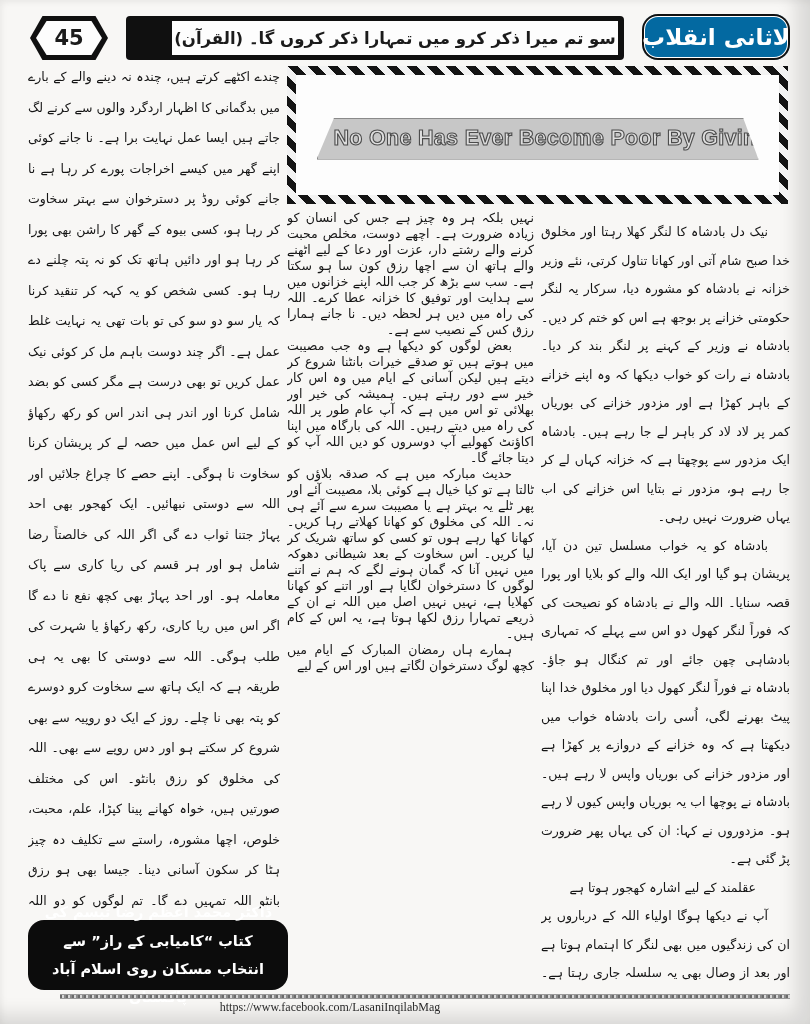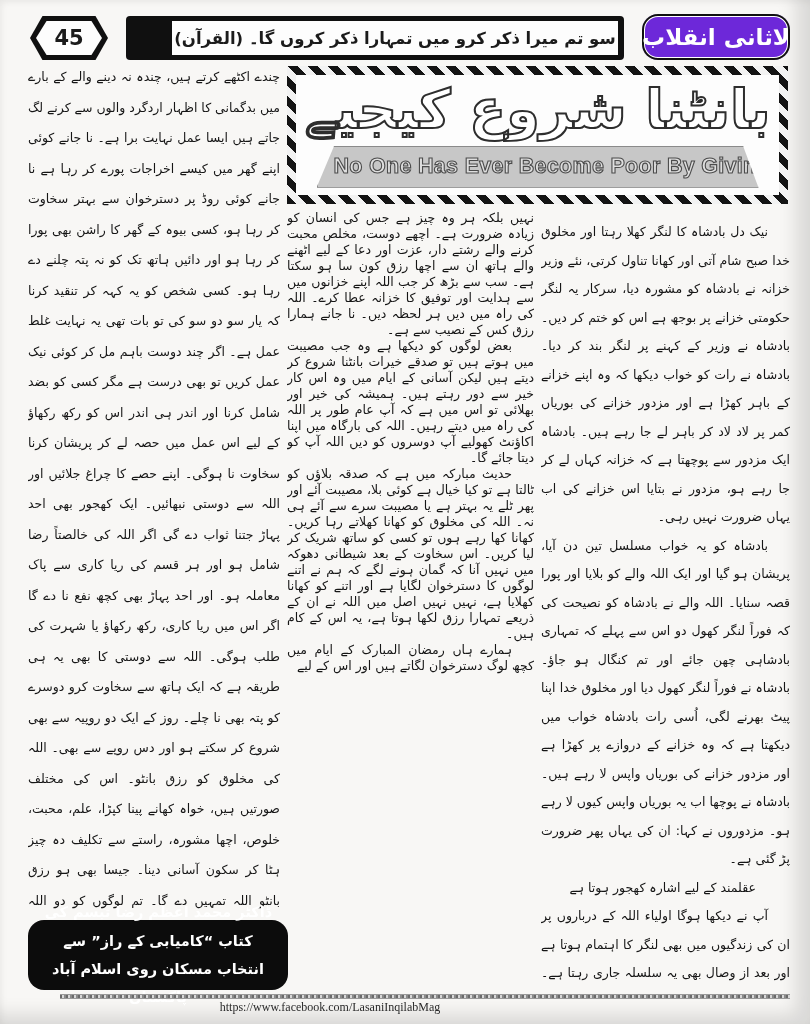--- a/index.html
+++ b/index.html
@@ -21,21 +21,21 @@
   }
   .badge-outer { inset:0; background:#101010; }
   .badge-inner { inset:5px 6px; background:#fdfdfd; display:flex; align-items:center; justify-content:center;
     font-size:21px; font-weight:bold; }
   .verse-bar { flex:1 1 auto; background:#101010; border-radius:4px; padding:5px 6px; height:44px; }
   .verse-inner {
     background:#fdfdfd; height:34px; display:flex; align-items:center; justify-content:center;
     direction:rtl; font-size:16.5px; font-weight:bold; letter-spacing:0;margin-left:40px;
   }
   .logo {
-    flex:0 0 auto; width:148px; height:46px; background:#6d28d9; border-radius:16px;
+    flex:0 0 auto; width:148px; height:46px; background:#0369a1; border-radius:16px;
     display:flex; align-items:center; justify-content:center;
     color:#fff; font-weight:bold; font-size:23px; direction:rtl;
     box-shadow: inset 0 0 0 2px #101010, inset 0 0 0 3px #fff;
   }
   
   #title-block {
     position:absolute; left:287px; top:66px; width:501px; height:138px;
     background:repeating-linear-gradient(45deg, #141414 0 7px, #f2f2f2 7px 14px);
     padding:9px;
   }
@@ -98,21 +98,20 @@
       <div class="badge-inner">45</div>
     </div>
     <div class="verse-bar">
       <div class="verse-inner" lang="ur">سو تم میرا ذکر کرو میں تمہارا ذکر کروں گا۔ (القرآن)</div>
     </div>
     <div class="logo" lang="ur">لاثانی انقلاب</div>
   </div>
 
   <div id="title-block">
     <div id="title-inner">
-      <div id="article-title" lang="ur">بانٹنا شروع کیجیے</div>
       <div id="subtitle-plate">
         <span id="article-subtitle">No One Has Ever Become Poor By Giving.</span>
       </div>
     </div>
   </div>
 
   <div id="col-left" class="col" lang="ur">
     <p>چندے اکٹھے کرتے ہیں، چندہ نہ دینے والے کے بارے میں بدگمانی کا اظہار اردگرد والوں سے کرنے لگ جاتے ہیں ایسا عمل نہایت برا ہے۔ نا جانے کوئی اپنے گھر میں کیسے اخراجات پورے کر رہا ہے نا جانے کوئی روڈ پر دسترخوان سے بہتر سخاوت کر رہا ہو، کسی بیوہ کے گھر کا راشن بھی پورا کر رہا ہو اور دائیں ہاتھ تک کو نہ پتہ چلنے دے رہا ہو۔ کسی شخص کو یہ کہہ کر تنقید کرنا کہ یار سو دو سو کی تو بات تھی یہ نہایت غلط عمل ہے۔ اگر چند دوست باہم مل کر کوئی نیک عمل کریں تو بھی درست ہے مگر کسی کو بضد شامل کرنا اور اندر ہی اندر اس کو رکھ رکھاؤ کے لیے اس عمل میں حصہ لے کر پریشان کرنا سخاوت نا ہوگی۔ اپنے حصے کا چراغ جلائیں اور اللہ سے دوستی نبھائیں۔ ایک کھجور بھی احد پہاڑ جتنا ثواب دے گی اگر اللہ کی خالصتاً رضا شامل ہو اور ہر قسم کی ریا کاری سے پاک معاملہ ہو۔ اور احد پہاڑ بھی کچھ نفع نا دے گا اگر اس میں ریا کاری، رکھ رکھاؤ یا شہرت کی طلب ہوگی۔ اللہ سے دوستی کا بھی یہ ہی طریقہ ہے کہ ایک ہاتھ سے سخاوت کرو دوسرے کو پتہ بھی نا چلے۔ روز کے ایک دو روپیہ سے بھی شروع کر سکتے ہو اور دس روپے سے بھی۔ اللہ کی مخلوق کو رزق بانٹو۔ اس کی مختلف صورتیں ہیں، خواہ کھانے پینا کپڑا، علم، محبت، خلوص، اچھا مشورہ، راستے سے تکلیف دہ چیز ہٹا کر سکون آسانی دینا۔ جیسا بھی ہو رزق بانٹو اللہ تمہیں دے گا۔ تم لوگوں کو دو اللہ تمہیں دے گا۔ تم آسانیاں پھیلاؤ اللہ تمہیں آسانیاں دے گا۔ وہ بادشاہ بن جاؤ جس کا محل جنت میں تیار ہو رہا ہے نا کے وہ گداگر جس کے پاس قیامت کے دن سوائے پریشانی اور پشیمانی کے کچھ نہ ہو۔ جزاک اللہ۔</p>
   </div>
 

